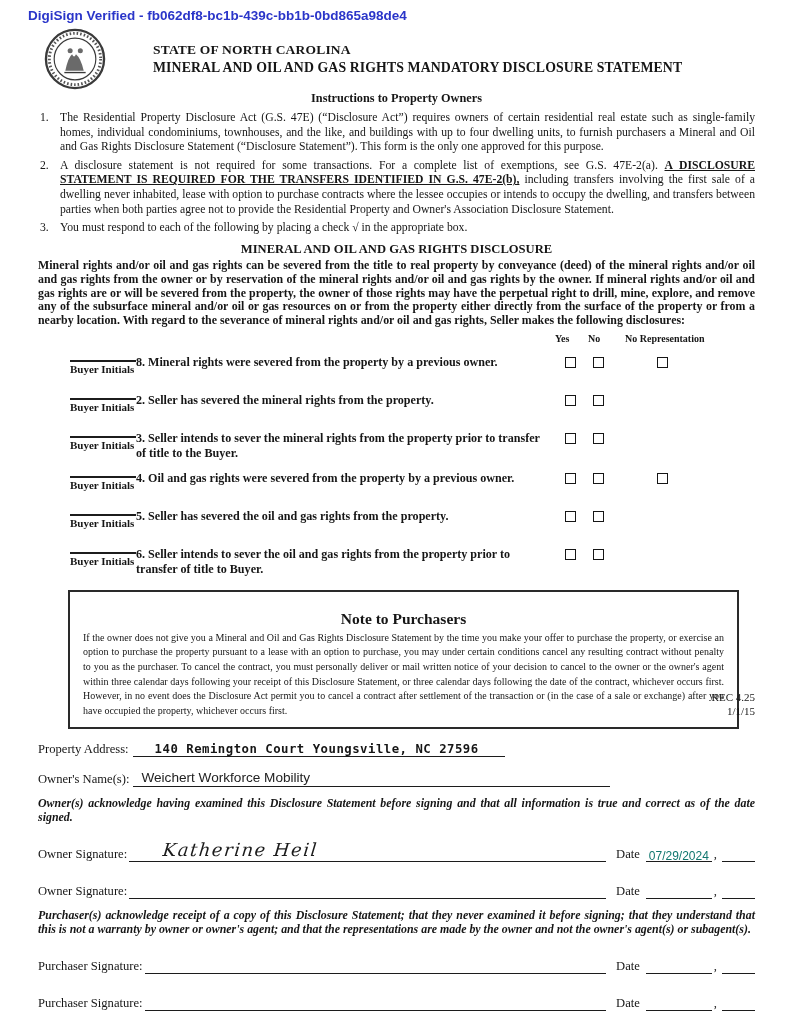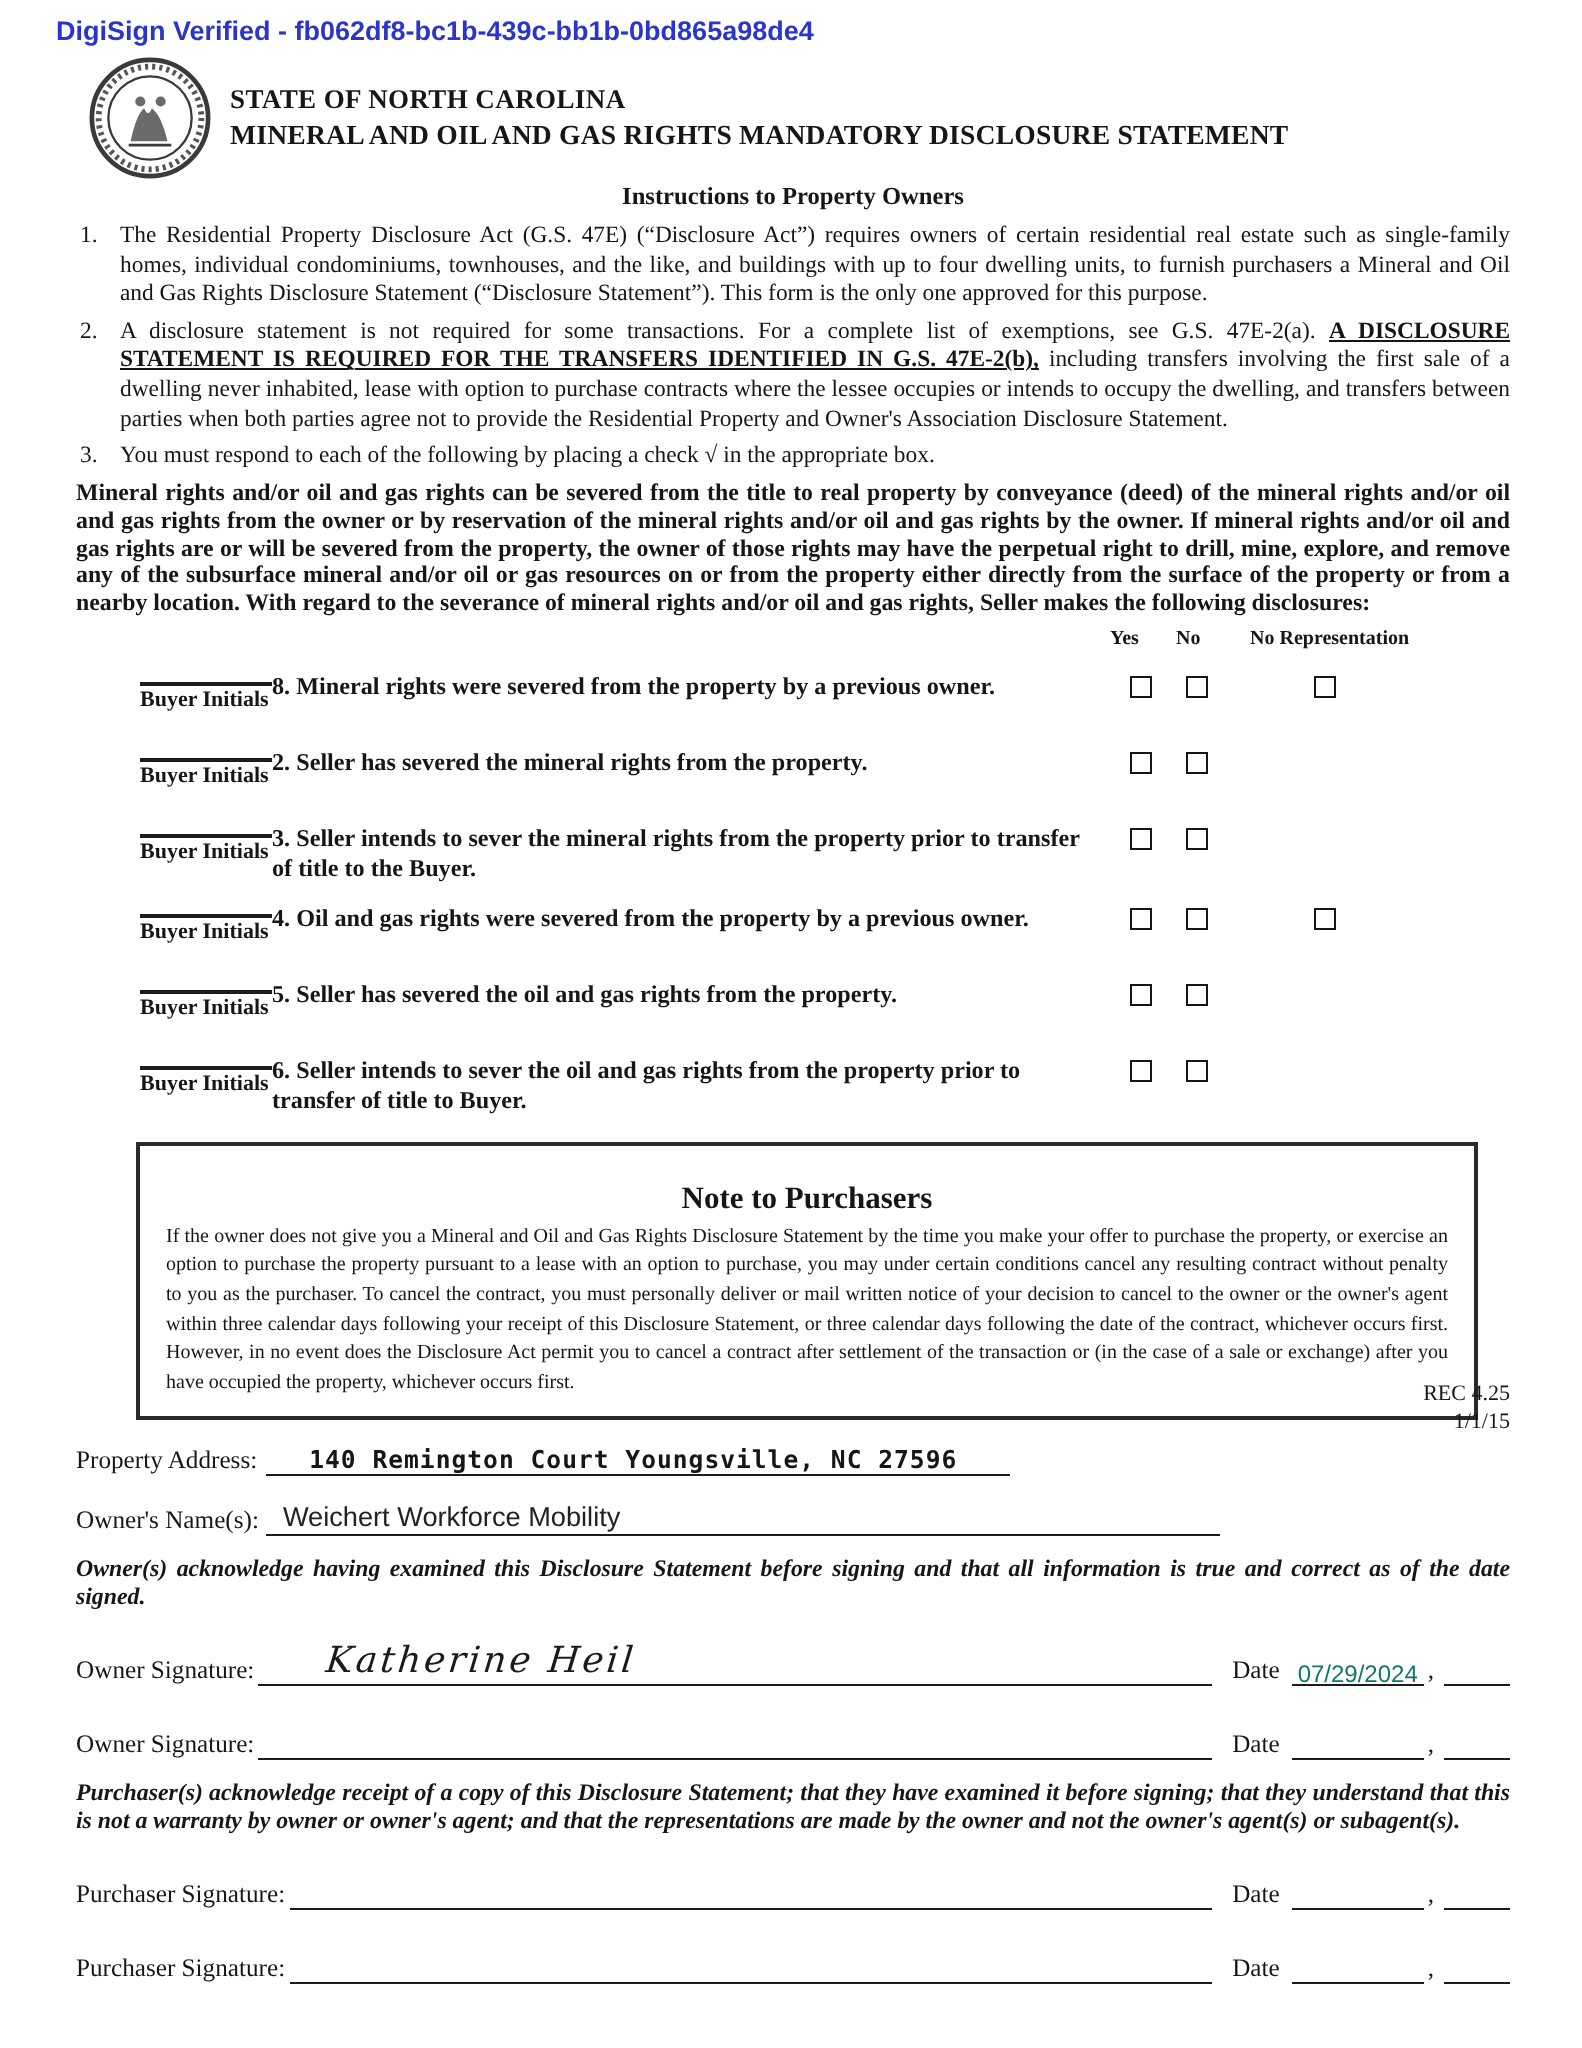--- a/index.html
+++ b/index.html
@@ -9,21 +9,21 @@
     font-family:"Liberation Serif", serif; color:#161616;
     -webkit-font-smoothing:antialiased;
   }
   .page { width:791px; height:736px; padding:8px 36px 0 38px; position:relative; }
 
   .digisign {
     font-family:"Liberation Sans", sans-serif; font-weight:bold;
     font-size:13.5px; color:#2a35c9; margin-left:-10px;
   }
 
-  .logo-row { display:flex; align-items:center; margin-top:5px; margin-left:6px; }
+  .logo-row { display:flex; align-items:center; margin-top:5px; margin-left:6px;gap:38px; }
   .seal { width:62px; height:62px; flex:0 0 auto; }
   .head-text { margin-left:9px; }
   .head-state { font-weight:bold; font-size:13.5px; letter-spacing:0.2px; }
   .head-title { font-weight:bold; font-size:13.8px; letter-spacing:0.1px; margin-top:2px; }
 
   .instr-head { text-align:center; font-weight:bold; font-size:12.3px; margin-top:1px; }
 
   .ol { margin-top:5px; }
   .ol-item { display:flex; margin-bottom:4px; }
   .ol-num { width:22px; flex:0 0 auto; font-size:11.7px; padding-left:2px; }
@@ -114,20 +114,21 @@
     <div class="ol-item">
       <span class="ol-num">2.</span>
       <span class="ol-txt"><span>A disclosure statement is not required for some transactions. For a complete list of exemptions, see G.S. 47E-2(a). </span><span class="ul-bold">A DISCLOSURE STATEMENT IS REQUIRED FOR THE TRANSFERS IDENTIFIED IN G.S. 47E-2(b),</span><span> including transfers involving the first sale of a dwelling never inhabited, lease with option to purchase contracts where the lessee occupies or intends to occupy the dwelling, and transfers between parties when both parties agree not to provide the Residential Property and Owner's Association Disclosure Statement.</span></span>
     </div>
     <div class="ol-item">
       <span class="ol-num">3.</span>
       <span class="ol-txt">You must respond to each of the following by placing a check √  in the appropriate box.</span>
     </div>
   </div>
 
+  <div class="disc-head">MINERAL AND OIL AND GAS RIGHTS DISCLOSURE</div>
   <div class="disc-intro">Mineral rights and/or oil and gas rights can be severed from the title to real property by conveyance (deed) of the mineral rights and/or oil and gas rights from the owner or by reservation of the mineral rights and/or oil and gas rights by the owner. If mineral rights and/or oil and gas rights are or will be severed from the property, the owner of those rights may have the perpetual right to drill, mine, explore, and remove any of the subsurface mineral and/or oil or gas resources on or from the property either directly from the surface of the property or from a nearby location. With regard to the severance of mineral rights and/or oil and gas rights, Seller makes the following disclosures:</div>
 
   <div class="cols-hdr">
     <span class="sp"></span>
     <span class="h-yes">Yes</span>
     <span class="h-no">No</span>
     <span class="h-norep">No Representation</span>
   </div>
 
   <div class="disc-row">
@@ -228,21 +229,21 @@
 
   <div class="sig-row">
     <span class="flabel">Owner Signature:</span>
     <span class="blank sig-blank"></span>
     <span class="date-label">Date</span>
     <span class="blank date-blank"></span>
     <span class="comma">,</span>
     <span class="blank yr-blank"></span>
   </div>
 
-  <div class="ack">Purchaser(s) acknowledge receipt of a copy of this Disclosure Statement; that they have examined it before signing; that they understand that this is not a warranty by owner or owner's agent; and that the representations are made by the owner and not the owner's agent(s) or subagent(s).</div>
+  <div class="ack">Purchaser(s) acknowledge receipt of a copy of this Disclosure Statement; that they never examined it before signing; that they understand that this is not a warranty by owner or owner's agent; and that the representations are made by the owner and not the owner's agent(s) or subagent(s).</div>
 
   <div class="sig-row">
     <span class="flabel">Purchaser Signature:</span>
     <span class="blank sig-blank"></span>
     <span class="date-label">Date</span>
     <span class="blank date-blank"></span>
     <span class="comma">,</span>
     <span class="blank yr-blank"></span>
   </div>
 

